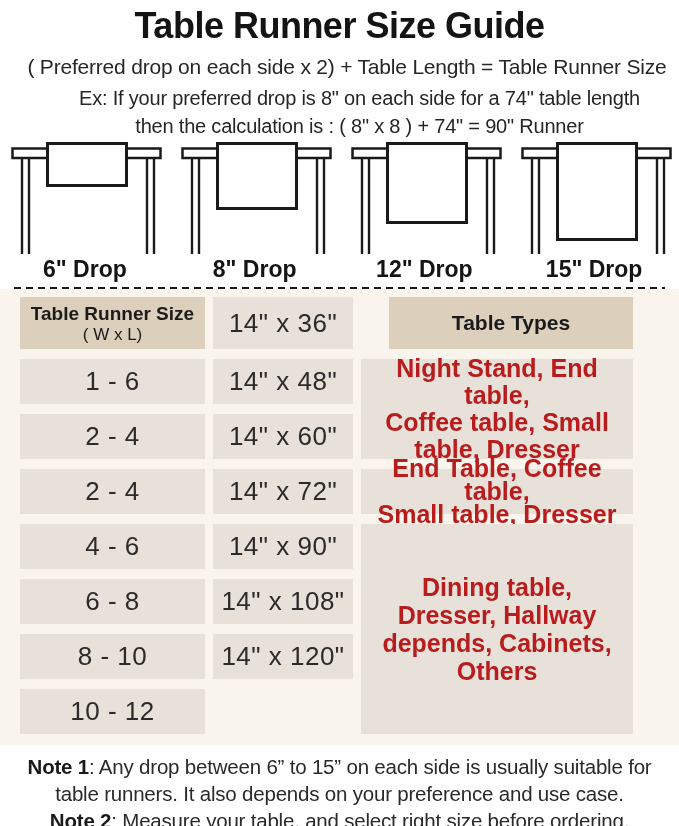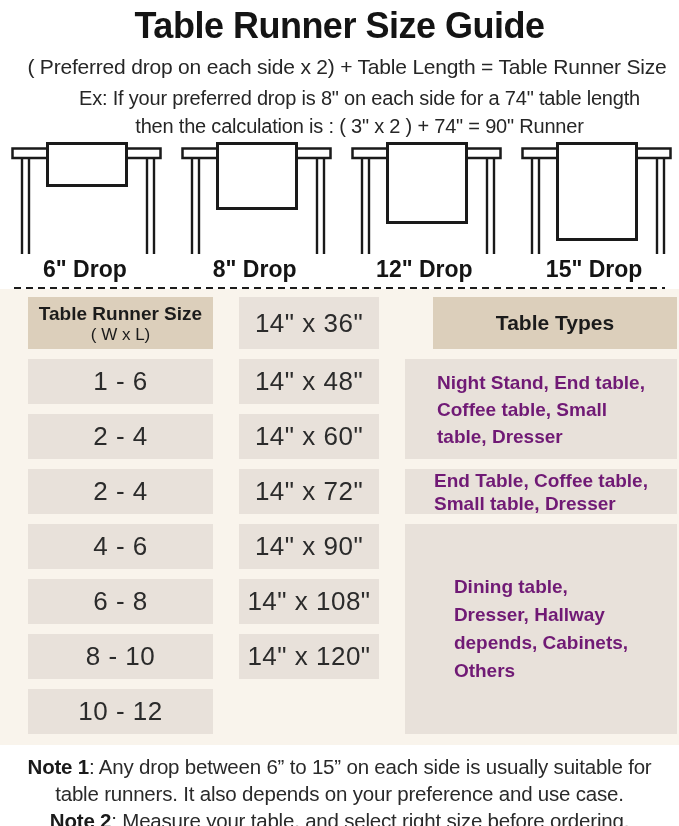--- a/index.html
+++ b/index.html
@@ -43,55 +43,55 @@
   .dashed{
     height:2px;margin:3px 14px 0;
     background-image:repeating-linear-gradient(90deg,#1c1c1c 0 7px,transparent 7px 12px);
   }
   
   .table-section{background:var(--section-bg);padding:8px 0 11px;}
   .size-grid{
     display:grid;
     grid-template-columns:185px 140px 272px;
     grid-template-rows:52px repeat(7,45px);
-    gap:10px 26px;
-    padding-left:28px;
+    gap:10px 8px;
+    padding-left:20px;
   }
   .cell{
     display:flex;align-items:center;justify-content:center;
     background:var(--data-cell-bg);color:#222;
   }
   .hcell{background:var(--header-cell-bg);color:#1b1b1b;}
   .h-size{flex-direction:column;}
   .h-size .t1{font-size:19px;font-weight:700;line-height:22px;}
   .h-size .t2{font-size:17px;font-weight:400;line-height:19px;}
   .h-seats,.h-types{font-size:21px;font-weight:700;}
   .size-cell,.seats-cell{font-size:26px;font-weight:400;letter-spacing:0.5px;color:#2b2b2b;}
   .type-cell{
-    font-size:19px;font-weight:700;line-height:27px;
-    white-space:pre-line;color:#701a75;
+    font-size:25px;font-weight:700;line-height:27px;
+    text-align:center;white-space:pre-line;color:#b91c1c;
   }
   .type-a{grid-column:3;grid-row:2 / span 2;}
   .type-b{grid-column:3;grid-row:4;line-height:23px;}
   .type-c{grid-column:3;grid-row:5 / span 4;line-height:28px;}
   
   .notes{text-align:center;padding-top:8px;font-size:20.5px;line-height:27px;color:#2a2a2a;letter-spacing:-0.2px;}
   .notes p{margin:0;}
   .notes b{color:#1a1a1a;}
 </style>
 </head>
 <body>
 
 <div class="page">
 
   <header class="top">
     <h1>Table Runner Size Guide</h1>
     <p class="formula">( Preferred drop on each side x 2) + Table Length = Table Runner Size</p>
     <p class="example">Ex: If your preferred drop is 8" on each side for a 74" table length</p>
-    <p class="example">then the calculation is : ( 3" x 2 ) + 74" = 90" Runner</p>
+    <p class="example">then the calculation is : ( 8" x 8 ) + 74" = 90" Runner</p>
   </header>
 
   <div class="diagrams">
     <div class="diagram">
       <svg width="170" height="112" viewBox="0 0 170 112">
         <rect class="tabletop" x="12.5" y="6.5" width="148" height="9.5"></rect>
         <line x1="22" y1="16" x2="22" y2="112"></line>
         <line x1="29" y1="16" x2="29" y2="112"></line>
         <line x1="147" y1="16" x2="147" y2="112"></line>
         <line x1="154" y1="16" x2="154" y2="112"></line>

